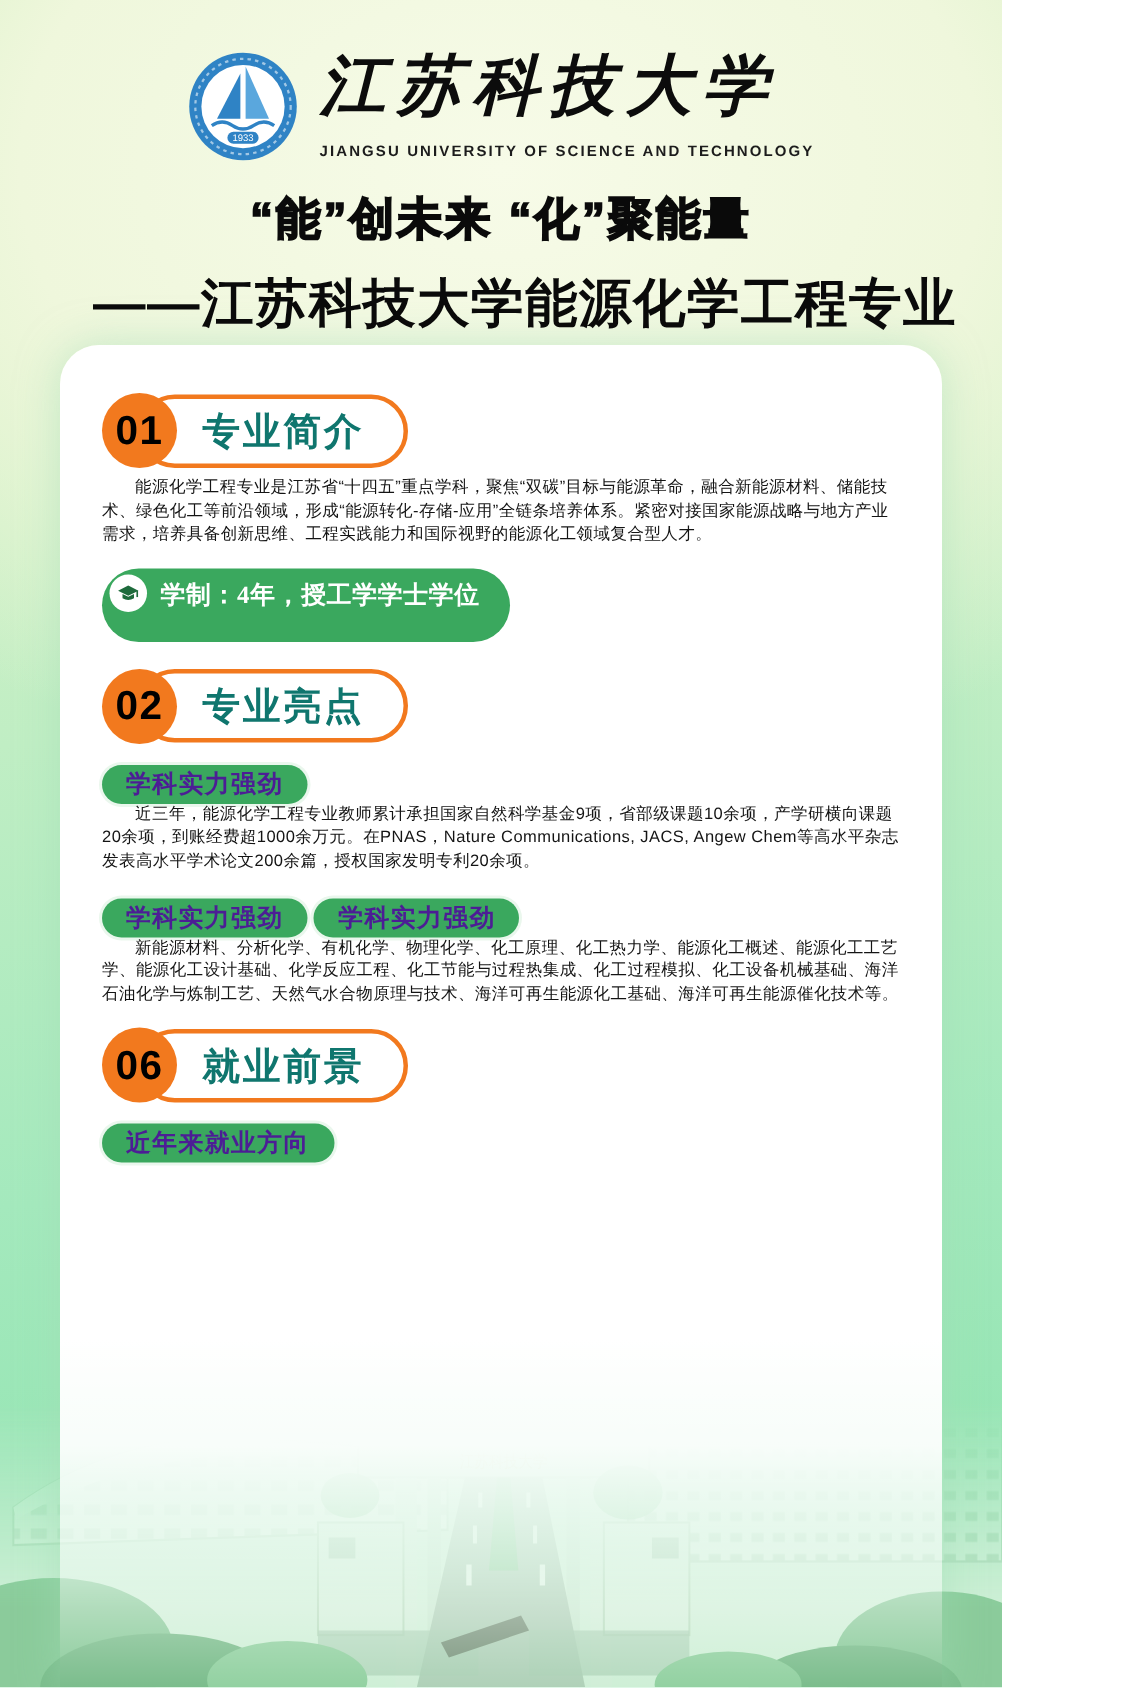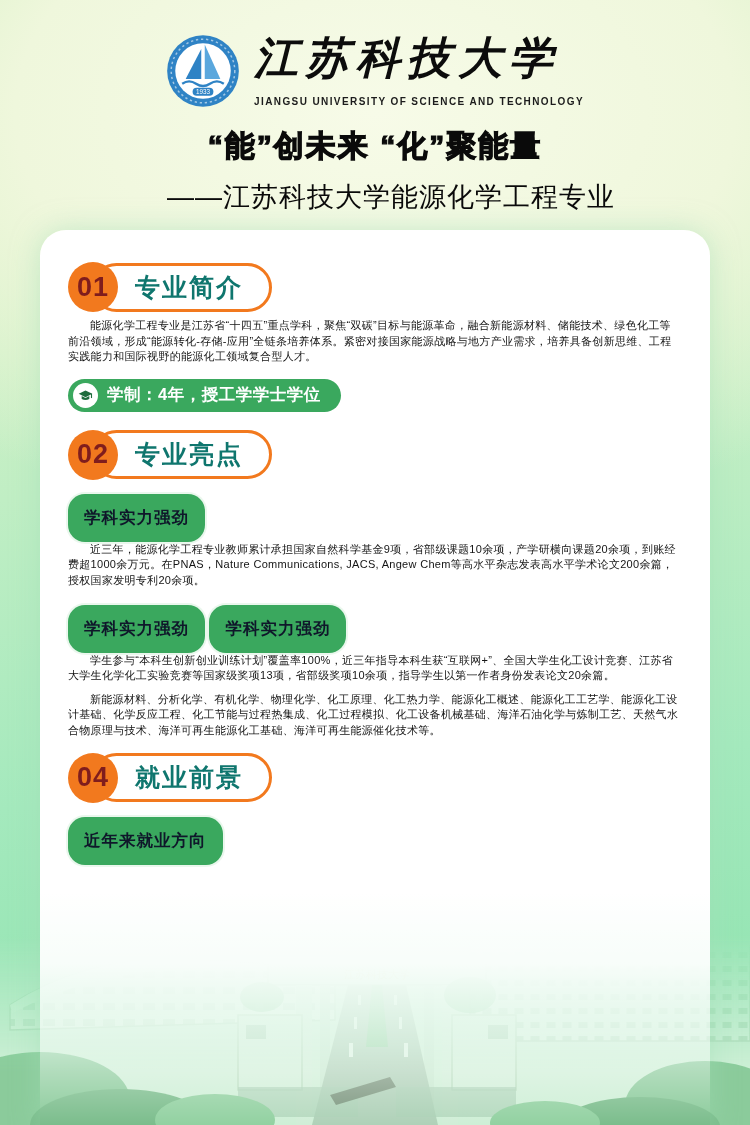--- a/index.html
+++ b/index.html
@@ -1,65 +1,65 @@
 <!DOCTYPE html>
 <html><head>
 <meta charset="utf-8">
 <style>
   html,body{margin:0;padding:0;background:#fff;}
   .poster{
-    position:relative;width:750px;height:1125px;overflow:hidden;
+    position:relative;width:668px;height:1125px;overflow:hidden;
     font-family:"Liberation Sans",sans-serif;
     background:
       radial-gradient(120% 52% at 50% 10%, #f7fbe8 0%, #eff7dc 40%, rgba(239,247,220,0) 72%),
       linear-gradient(175deg, #cdeebb 0%, #d9f2c6 18%, #c0eec4 42%, #a4e9bd 68%, #8be2ad 100%);
   }
   
   .header{position:absolute;top:0;left:0;right:0;text-align:center;z-index:4;}
   .logo-row{display:flex;justify-content:center;align-items:center;gap:14px;margin-top:34px;}
   .logo{width:74px;height:74px;flex:0 0 auto;}
   .uni-names{text-align:left;}
   .uni-cn{font-family:"DejaVu Serif",serif;font-style:italic;font-weight:bold;
     font-size:44px;letter-spacing:7px;color:#0c0c0c;line-height:1.05;}
   .uni-en{font-size:10px;font-weight:bold;letter-spacing:1.4px;color:#1c1c1c;margin-top:15px;}
   .title{margin-top:18px;font-size:30px;font-weight:700;color:#0a0a0a;letter-spacing:2px;
     -webkit-text-stroke:1.2px #0a0a0a;}
-  .subtitle{margin-top:12px;font-size:27px;font-weight:400;color:#0a0a0a;letter-spacing:1px;margin-left:32px;}
+  .subtitle{margin-top:12px;font-size:35px;font-weight:700;color:#0a0a0a;letter-spacing:1px;margin-left:32px;}
   
   .card{
     position:absolute;left:40px;right:40px;top:230px;bottom:0;z-index:3;
     border-radius:26px 26px 0 0;
     padding:18px 28px 0;
     background:linear-gradient(180deg,#ffffff 0%,#ffffff 74%,rgba(255,255,255,0.92) 82%,rgba(255,255,255,0.5) 91%,rgba(255,255,255,0) 100%);
     box-shadow:0 0 28px rgba(160,220,180,0.55);
   }
   .sec-head{display:flex;align-items:center;margin:14px 0 6px;position:relative;}
   .sec-num{
-    width:50px;height:50px;border-radius:50%;background:#f2791e;color:#7f1d1d;
+    width:50px;height:50px;border-radius:50%;background:#f2791e;color:#000000;
     font-size:27px;font-weight:800;display:flex;align-items:center;justify-content:center;
     z-index:1;letter-spacing:1px;
   }
   .sec-title{
     margin-left:-26px;background:#fff;border:3px solid #f2791e;border-radius:30px;
     padding:5px 26px 5px 40px;font-size:25px;font-weight:800;color:#0f766e;letter-spacing:2px;
   }
   .para{
     font-size:11px;line-height:1.42;color:#141414;text-indent:2em;
     font-weight:400;letter-spacing:0.3px;margin:5px 0 8px;
   }
   .badge{
-    display:inline-flex;align-items:center;gap:9px;background:#3aa85e;color:#fff;
-    border-radius:999px;padding:4px 20px 4px 5px;font-size:16.5px;font-weight:700;
-    margin:6px 0 4px;letter-spacing:0.5px;
+    display:inline-flex;align-items:flex-end;gap:9px;background:#3aa85e;color:#fff;
+    border-radius:999px;padding:4px 20px 20px 5px;font-size:16.5px;font-weight:700;
+    margin:6px 0 4px;letter-spacing:0.5px;font-family:Liberation Serif, serif;
   }
   .badge-icon{width:25px;height:25px;background:#fff;border-radius:50%;
     display:flex;align-items:center;justify-content:center;}
   .tag{
-    display:inline-block;background:#3aa85e;color:#0f172a;border-radius:17px;
-    padding:13px 16px;font-size:16.5px;font-weight:700;margin:8px 0 0;letter-spacing:1px;
+    display:inline-block;background:#3aa85e;color:#4c1d95;border-radius:17px;
+    padding:2px 16px;font-size:16.5px;font-weight:700;margin:8px 0 0;letter-spacing:1px;
     box-shadow:0 0 0 2px rgba(233,247,236,0.95);
   }
   .tag + .para{margin-top:0;}
   
   .photo{
     position:absolute;left:0;right:0;bottom:0;height:190px;z-index:2;
     -webkit-mask-image:linear-gradient(180deg,rgba(0,0,0,0) 0%,rgba(0,0,0,0.45) 32%,#000 72%);
     mask-image:linear-gradient(180deg,rgba(0,0,0,0) 0%,rgba(0,0,0,0.45) 32%,#000 72%);
   }
   .photo svg{display:block;width:100%;height:100%;}
@@ -171,28 +171,27 @@
 
     
     <div class="sec-head">
       <div class="sec-num">02</div>
       <div class="sec-title">专业亮点</div>
     </div>
     <div class="tag">学科实力强劲</div>
     <div class="para">近三年，能源化学工程专业教师累计承担国家自然科学基金9项，省部级课题10余项，产学研横向课题20余项，到账经费超1000余万元。在PNAS，Nature Communications, JACS, Angew Chem等高水平杂志发表高水平学术论文200余篇，授权国家发明专利20余项。</div>
     <div class="tag">学科实力强劲</div>
     <div class="tag">学科实力强劲</div>
-    <div class="para">学生参与“本科生创新创业训练计划”覆盖率100%，近三年指导本科生获“互联网+”、全国大学生化工设计竞赛、江苏省大学生化学化工实验竞赛等国家级奖项13项，省部级奖项10余项，指导学生以第一作者身份发表论文20余篇。</div>
 
     
     <div class="para">新能源材料、分析化学、有机化学、物理化学、化工原理、化工热力学、能源化工概述、能源化工工艺学、能源化工设计基础、化学反应工程、化工节能与过程热集成、化工过程模拟、化工设备机械基础、海洋石油化学与炼制工艺、天然气水合物原理与技术、海洋可再生能源化工基础、海洋可再生能源催化技术等。</div>
 
     
     <div class="sec-head">
-      <div class="sec-num">04</div>
+      <div class="sec-num">06</div>
       <div class="sec-title">就业前景</div>
     </div>
     <div class="tag">近年来就业方向</div>
     
     
     
 
   </div>
 </div>
 

